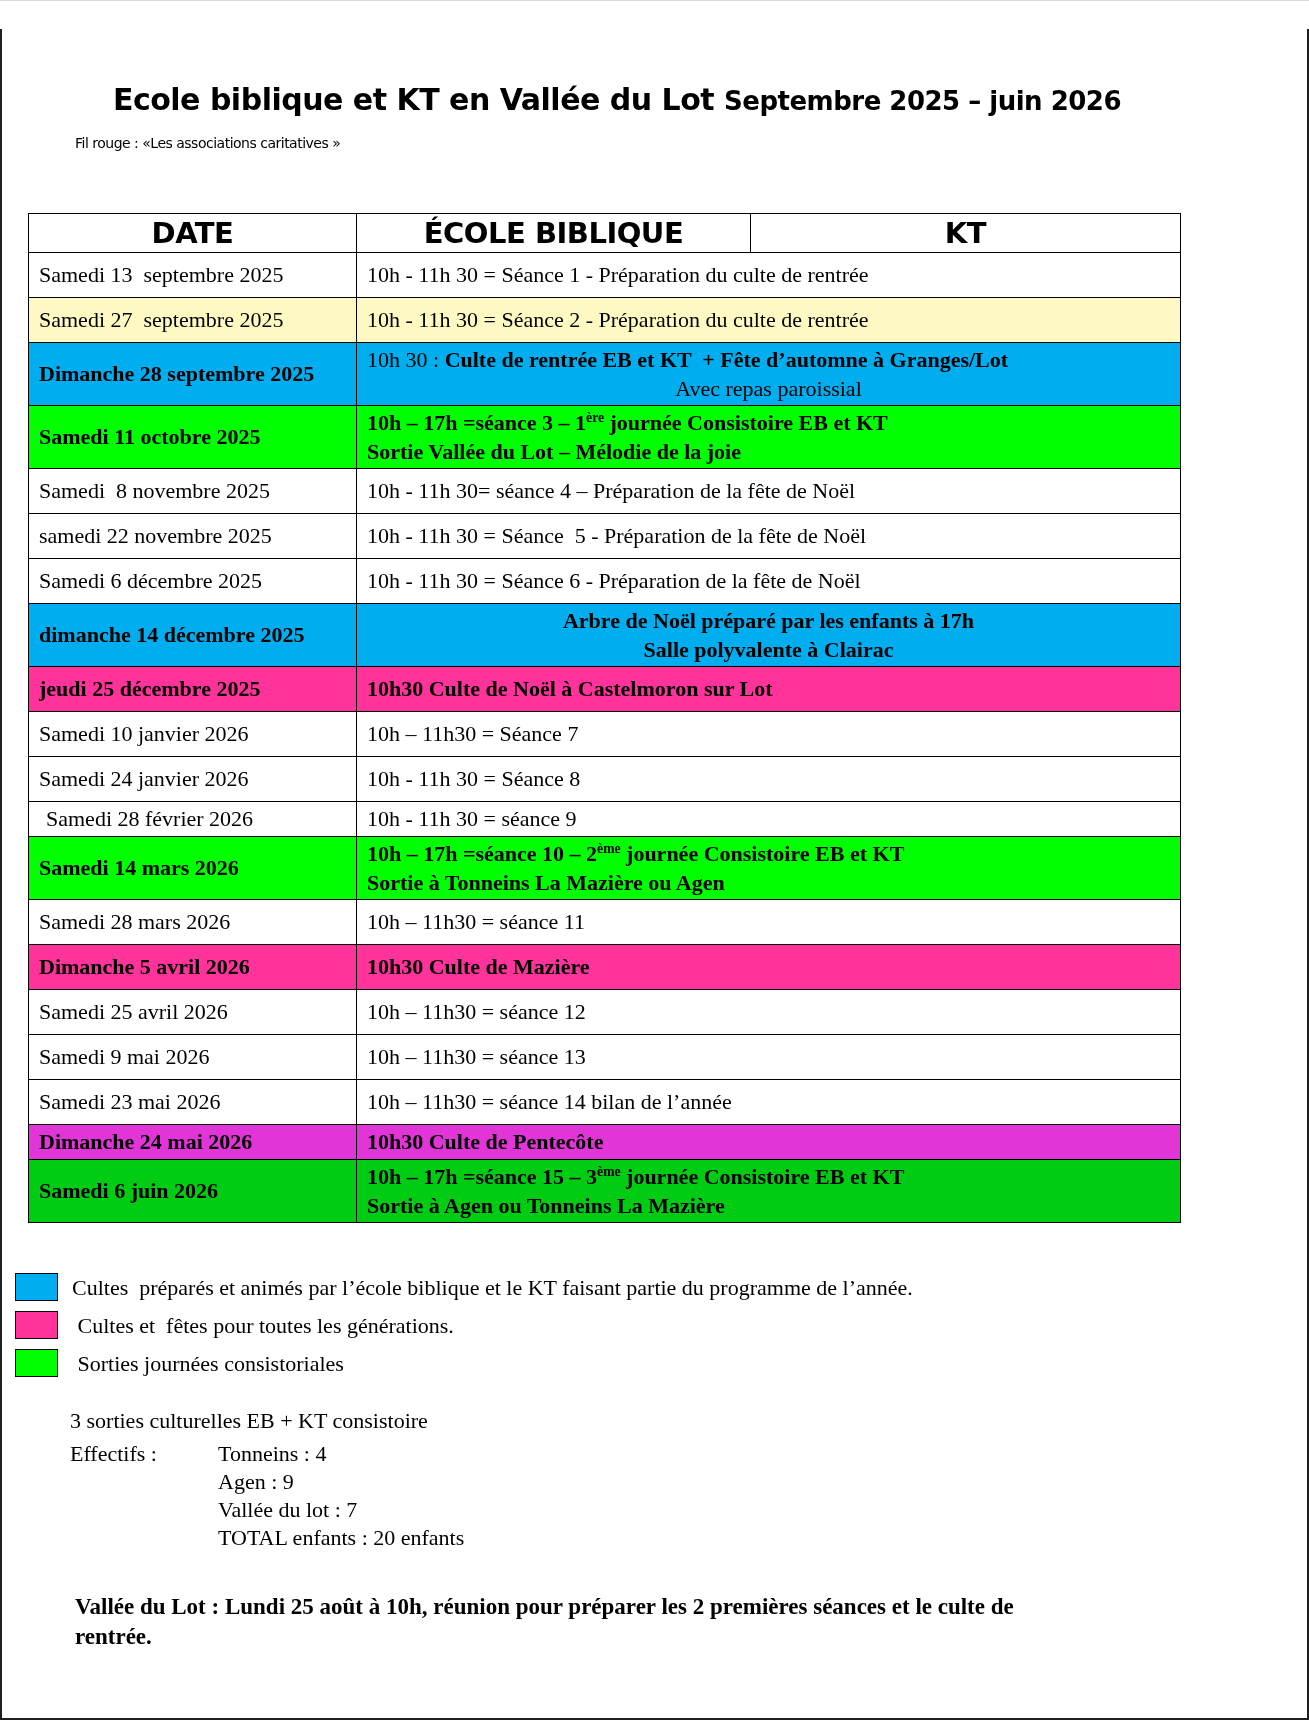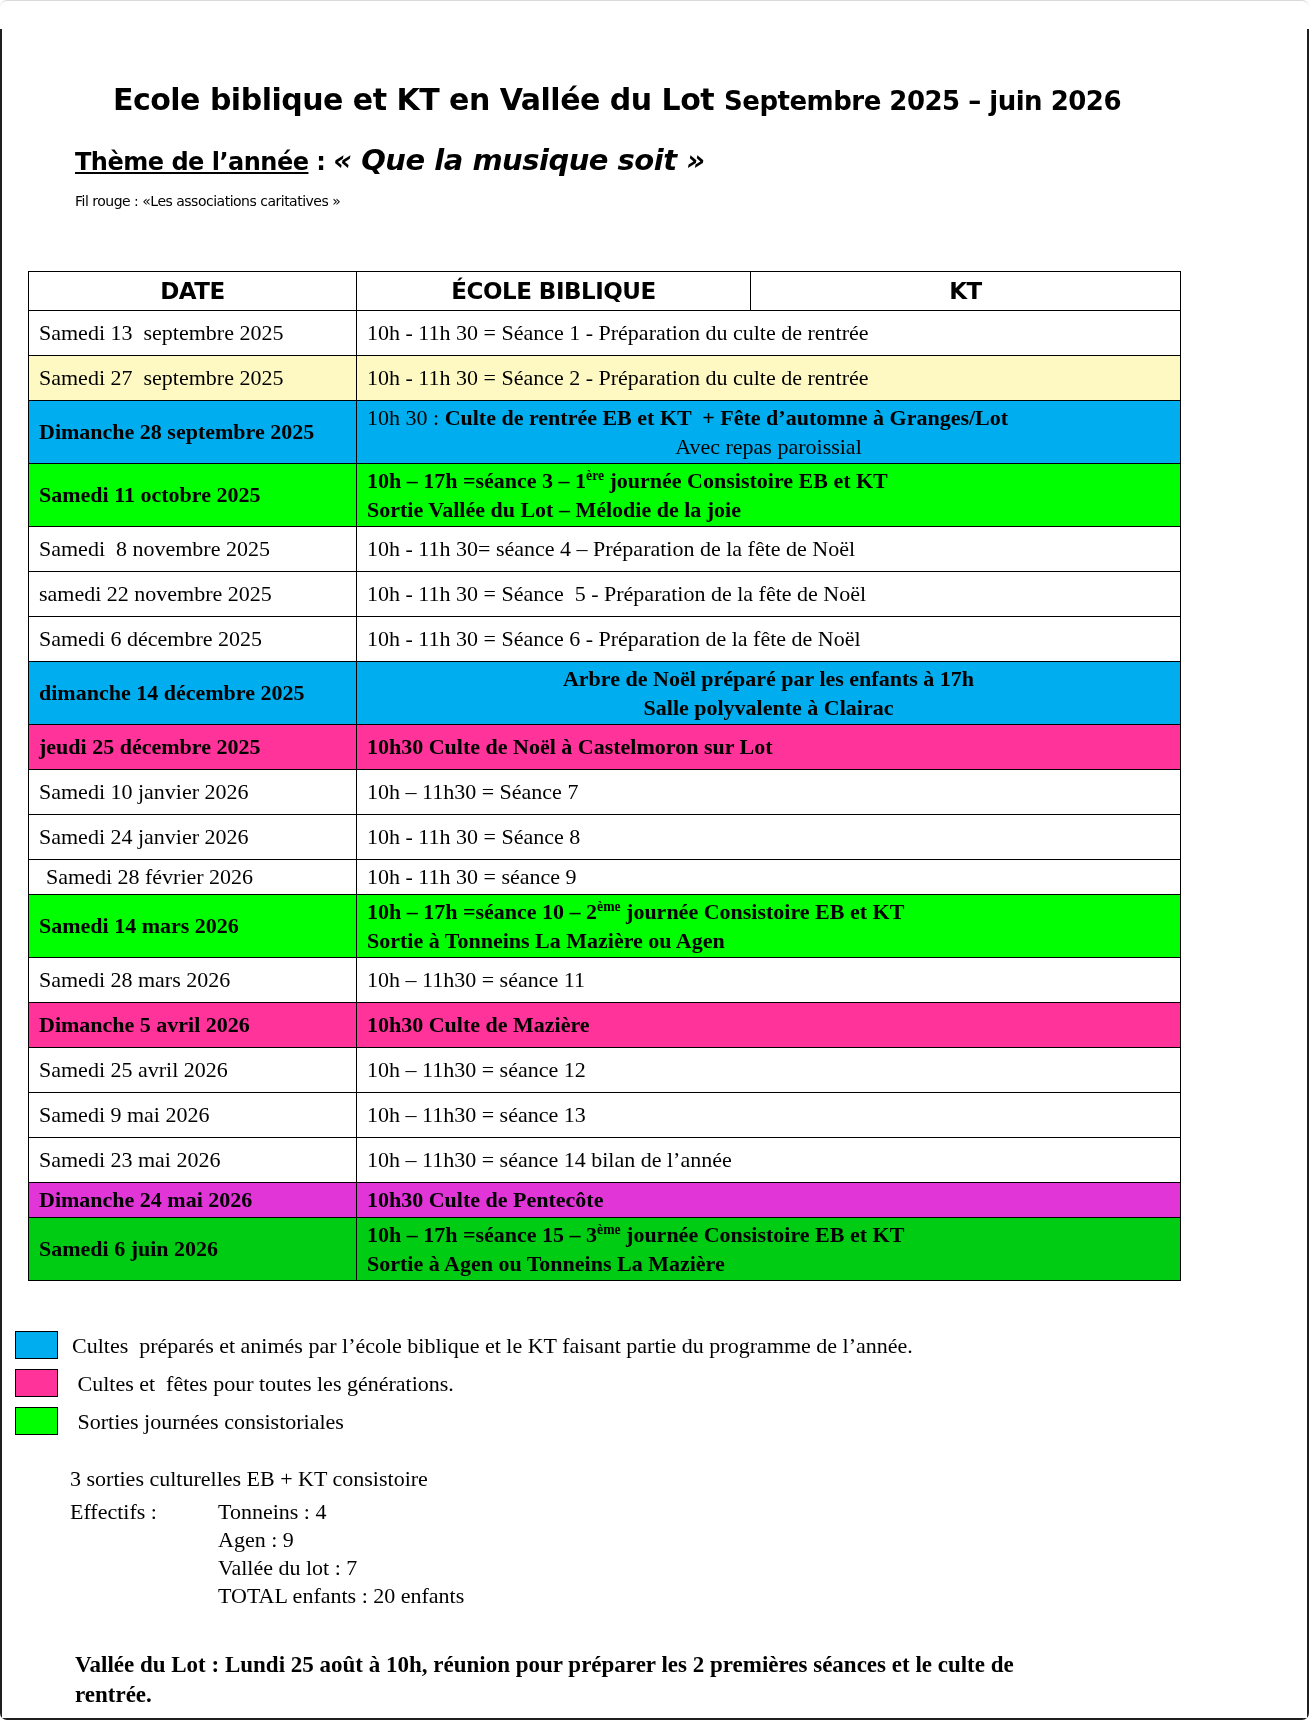--- a/index.html
+++ b/index.html
@@ -5,21 +5,20 @@
   html,body{margin:0;padding:0;background:#fff;}
   .page{
     position:relative;
     width:1309px;height:1720px;
     background:#ffffff;
     border-top:1px solid #d9d9d9;
     font-family:"Liberation Serif","DejaVu Serif",serif;
     color:#000;
     overflow:hidden;
     box-sizing:border-box;
-    border-radius:7px;
   }
   .frame{
     position:absolute;top:28px;left:0;right:0;bottom:0;
     border-left:2px solid #1f1f1f;
     border-right:2px solid #1f1f1f;
     border-bottom:2px solid #1f1f1f;
     pointer-events:none;
   }
   
   .title{
@@ -50,21 +49,21 @@
     table-layout:fixed;
   }
   table.schedule th, table.schedule td{
     border:1.5px solid #000;
     vertical-align:middle;
     padding:2px 10px;
     white-space:pre-wrap;
   }
   table.schedule th{
     font-family:"DejaVu Sans","Liberation Sans",sans-serif;
-    font-weight:bold;font-size:23px;
+    font-weight:bold;font-size:29px;
     height:34px;text-align:center;letter-spacing:-0.5px;
     padding:2px 4px;
   }
   col.c-date{width:328px;}
   col.c-eb{width:394px;}
   col.c-kt{width:430px;}
   td.date-cell{
     font-size:22px;height:40px;
     padding-left:10px;
   }
@@ -95,21 +94,20 @@
   }
 </style>
 </head>
 <body>
 
 <div class="page">
   <div class="frame"></div>
 
   <h1 class="title"><span>Ecole biblique et KT en Vallée du Lot </span><span class="period">Septembre 2025 – juin 2026</span></h1>
 
-  <div class="theme-line"><span class="theme-label">Thème de l’année</span><span class="theme-colon"> : </span><span class="theme-value">« Que la musique soit »</span></div>
 
   <div class="fil-rouge">Fil rouge : «Les associations caritatives »</div>
 
   <table class="schedule">
     <colgroup>
         <col class="c-date">
         <col class="c-eb">
         <col class="c-kt">
       </colgroup>
     <thead>

